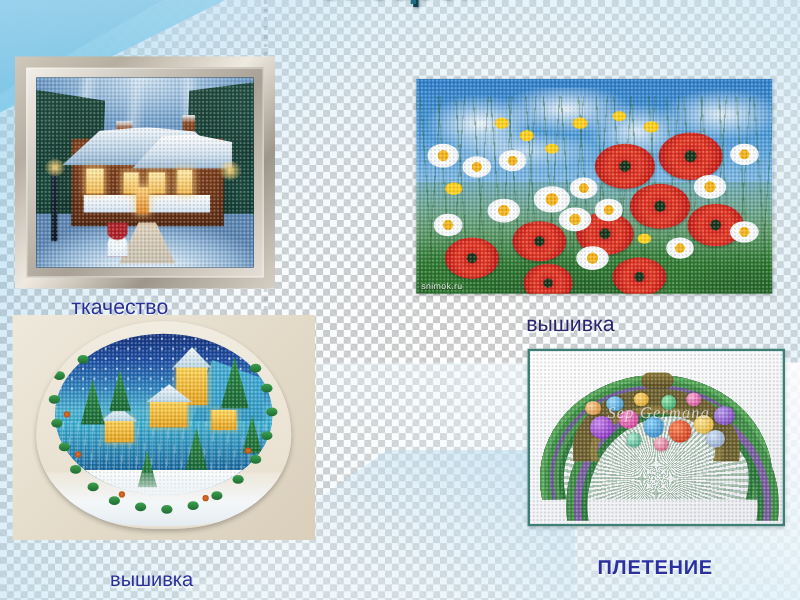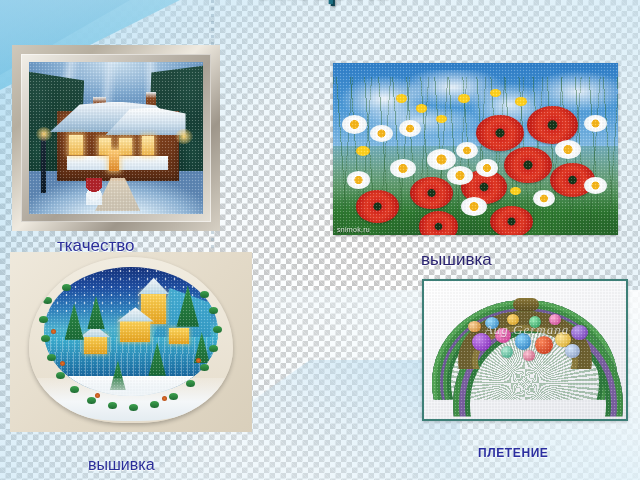--- a/index.html
+++ b/index.html
@@ -76,21 +76,21 @@
   .lbl{position:absolute;white-space:nowrap;}
   .lbl-tkachestvo{
     left:57px;top:236px;font-size:17px;color:#2b2f9a;
     text-shadow:0 1px 0 rgba(255,255,255,.8);
   }
   .lbl-vyshivka{
     left:421px;top:250px;font-size:17px;color:#2a2370;
     text-shadow:0 1px 0 rgba(255,255,255,.8);
   }
   .lbl-pletenie{
-    left:478px;top:446px;font-size:12px;font-weight:bold;color:#2b2fa0;
+    left:478px;top:446px;font-size:16px;font-weight:bold;color:#2b2fa0;
     letter-spacing:.6px;text-shadow:0 1px 0 rgba(255,255,255,.8);
   }
   .lbl-vyazanie{
     left:88px;top:456px;font-size:16px;color:#2b2f9a;
     text-shadow:0 1px 0 rgba(255,255,255,.8);
   }
 
   
   .pic{position:absolute;overflow:hidden;}
 
@@ -546,21 +546,21 @@
     <div class="gem" style="left:73%;top:32%;width:8%;height:11%;background:radial-gradient(circle at 35% 32%,#bda0f0,#6b2fae);"></div>
     <div class="gem" style="left:30%;top:26%;width:7%;height:9%;background:radial-gradient(circle at 35% 32%,#9de0ff,#2b7fbe);"></div>
     <div class="gem" style="left:41%;top:24%;width:6%;height:8%;background:radial-gradient(circle at 35% 32%,#ffd978,#d29a1a);"></div>
     <div class="gem" style="left:52%;top:25%;width:6%;height:9%;background:radial-gradient(circle at 35% 32%,#9af0b8,#1f8f52);"></div>
     <div class="gem" style="left:62%;top:24%;width:6%;height:8%;background:radial-gradient(circle at 35% 32%,#ffb0d8,#c4398d);"></div>
     <div class="gem" style="left:22%;top:29%;width:6%;height:8%;background:radial-gradient(circle at 35% 32%,#ffd6a0,#c97d20);"></div>
     <div class="gem" style="left:70%;top:46%;width:7%;height:10%;background:radial-gradient(circle at 35% 32%,#d6e8ff,#7f93b8);"></div>
     <div class="gem" style="left:38%;top:47%;width:6%;height:9%;background:radial-gradient(circle at 35% 32%,#b8f0d8,#2a9a78);"></div>
     <div class="gem" style="left:49%;top:50%;width:6%;height:8%;background:radial-gradient(circle at 35% 32%,#ffc8d8,#c2496e);"></div>
 
-    <div class="nk-wm">Aug Germana</div>
+    <div class="nk-wm">Sep Germana</div>
     <div class="bead-tex"></div>
   </div>
 
   <div class="lbl lbl-tkachestvo">ткачество</div>
   <div class="lbl lbl-vyshivka">вышивка</div>
   <div class="lbl lbl-pletenie">ПЛЕТЕНИЕ</div>
   <div class="lbl lbl-vyazanie">вышивка</div>
 
 </div>
 

